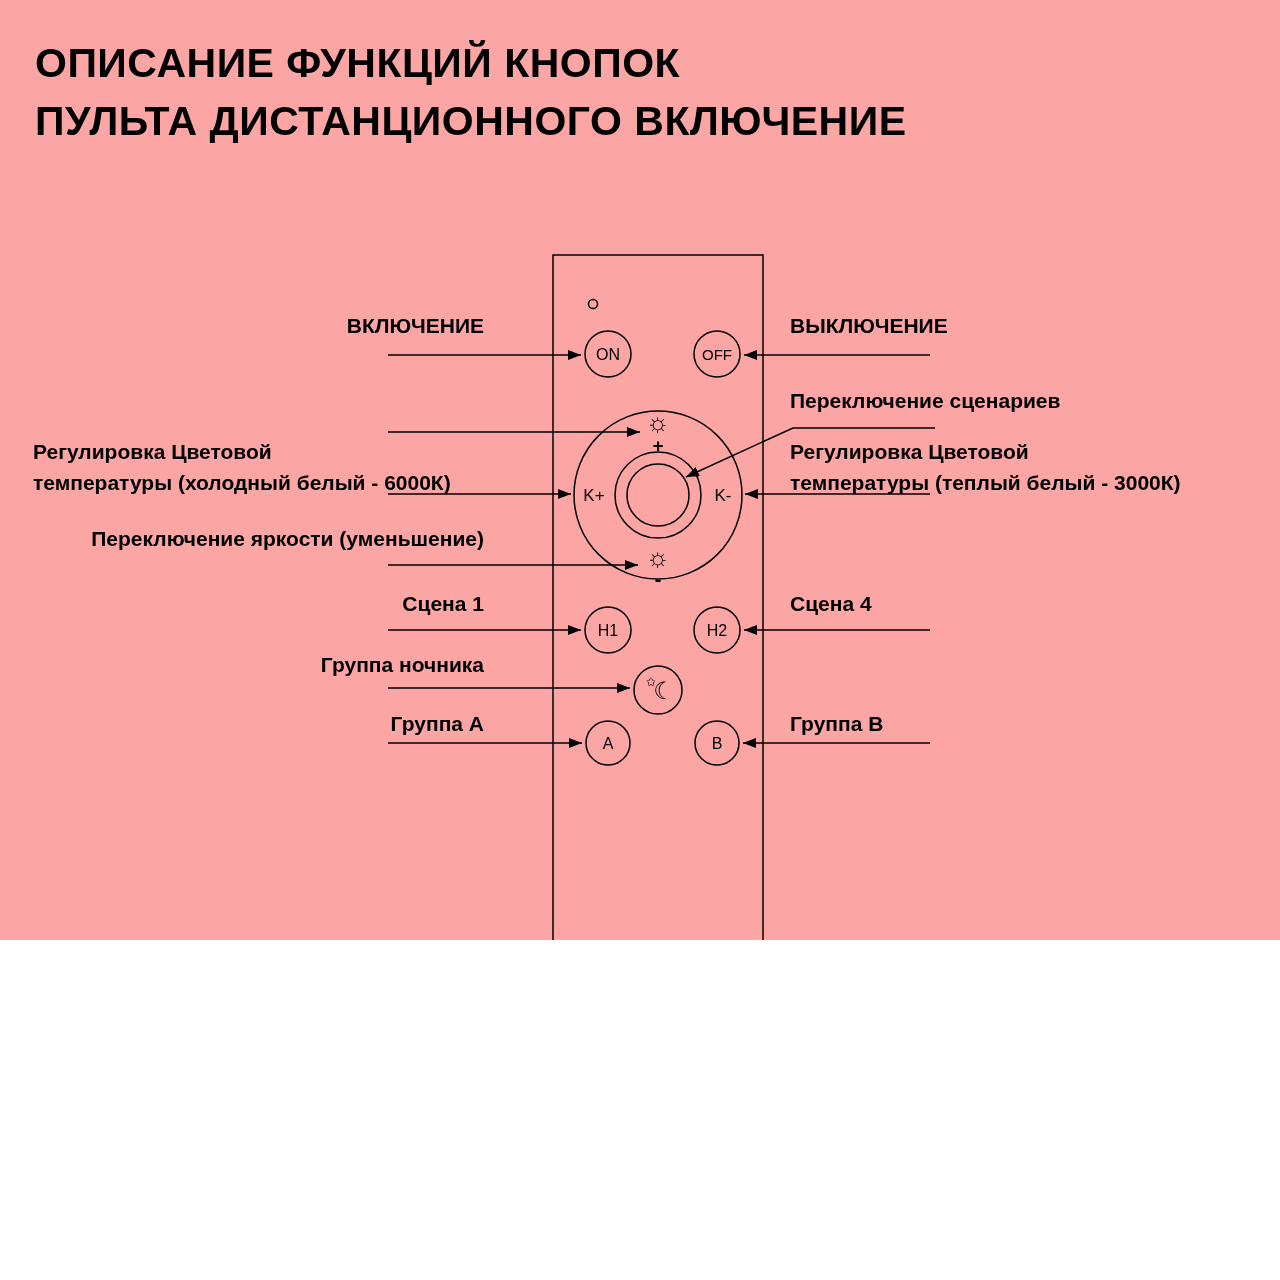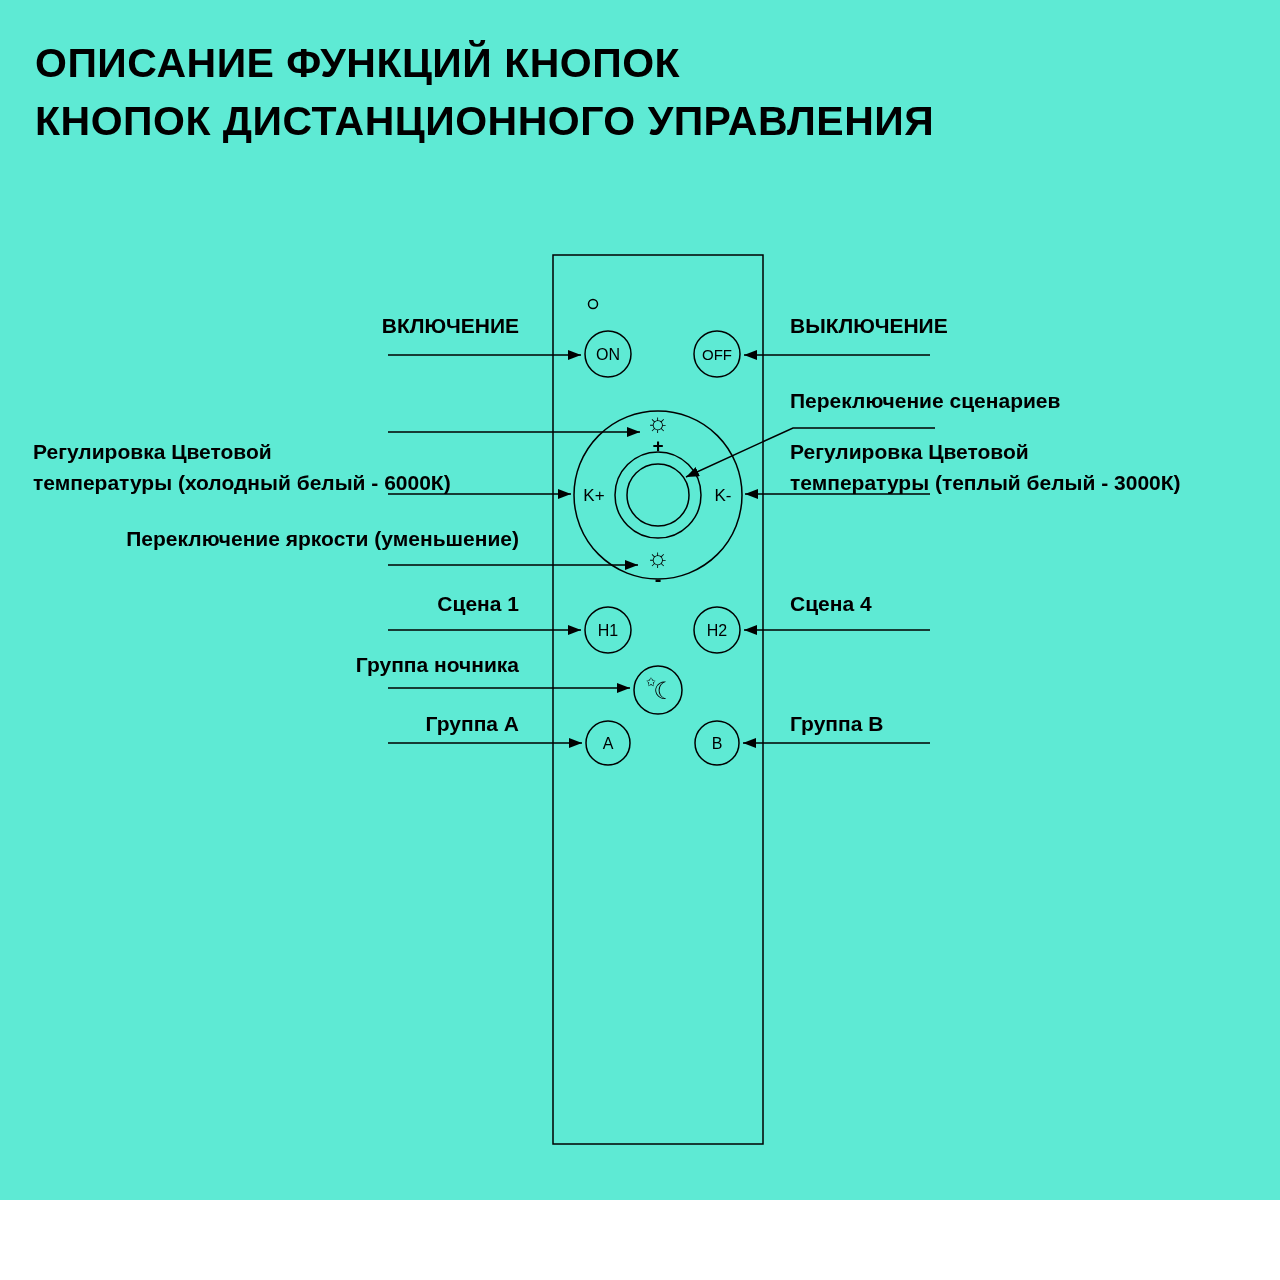--- a/index.html
+++ b/index.html
@@ -3,22 +3,22 @@
 <meta charset="utf-8">
 <style>
   html, body {
     margin: 0;
     padding: 0;
     background: #ffffff;
   }
   #canvas {
     position: relative;
     width: 1280px;
-    height: 1200px;
-    background: #5eead4;
+    height: 940px;
+    background: #fca5a5;
     color: #000000;
     font-family: "Liberation Sans", sans-serif;
     overflow: hidden;
   }
   #diagram-svg {
     position: absolute;
     left: 0;
     top: 0;
   }
   .title {
@@ -32,21 +32,21 @@
     white-space: nowrap;
   }
   .label {
     position: absolute;
     font-size: 21px;
     font-weight: bold;
     white-space: nowrap;
     line-height: 24px;
   }
   .right-aligned {
-    right: 761px;
+    right: 796px;
     text-align: left;
   }
   .left-block {
     left: 33px;
     text-align: left;
     line-height: 31px;
   }
   .right-col {
     left: 790px;
     text-align: center;
@@ -61,21 +61,21 @@
     fill: #000000;
   }
 </style>
 </head>
 <body>
 
 <div id="canvas">
 
   <div class="title">
     <div>ОПИСАНИЕ ФУНКЦИЙ КНОПОК</div>
-    <div>КНОПОК ДИСТАНЦИОННОГО УПРАВЛЕНИЯ</div>
+    <div>ПУЛЬТА ДИСТАНЦИОННОГО ВКЛЮЧЕНИЕ</div>
   </div>
 
   <div class="label right-aligned" style="top:314px">ВКЛЮЧЕНИЕ</div>
 
 
   <div class="label left-block" style="top:436px">
     <div>Регулировка Цветовой</div>
     <div>температуры (холодный белый - 6000К)</div>
   </div>
 

